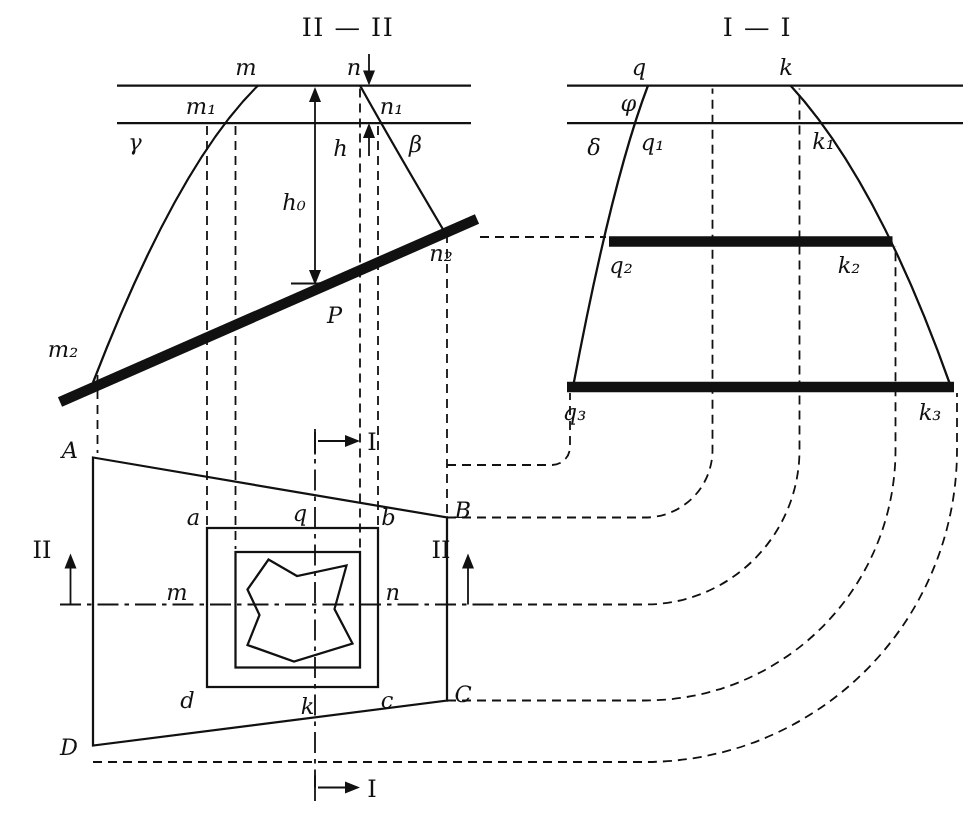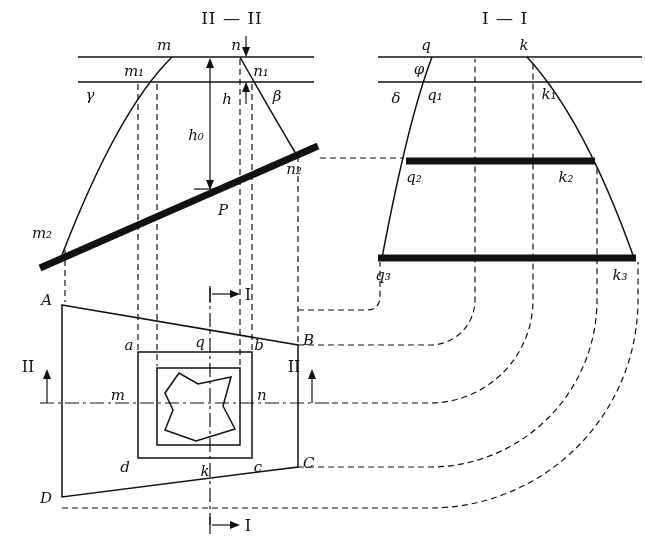--- a/index.html
+++ b/index.html
@@ -1,16 +1,16 @@
 <!DOCTYPE html>
 <html><head>
 <meta charset="utf-8">
 <style>
   html,body{margin:0;padding:0;background:#ffffff;}
-  .fig{position:relative;width:645px;height:546px;background:#ffffff;overflow:hidden;}
+  .fig{position:relative;width:645px;height:546px;background:#ffffff;overflow:hidden;border-radius:24px;}
   svg{display:block;}
   svg text{font-family:"DejaVu Serif","Liberation Serif",serif;font-style:italic;font-size:15px;fill:#111;}
   svg text.title{font-style:normal;font-size:17px;letter-spacing:1px;}
   svg text.marker{font-style:normal;font-size:16px;}
   .s{stroke:#111;stroke-width:1.5;fill:none;}
   .thin{stroke:#111;stroke-width:1.2;fill:none;}
   .thick{stroke:#111;stroke-width:7;fill:none;}
   .dash{stroke:#111;stroke-width:1.2;fill:none;stroke-dasharray:6 4;}
   .dashdot{stroke:#111;stroke-width:1.2;fill:none;stroke-dasharray:14 4 3 4;}
   .head{fill:#111;stroke:none;}

